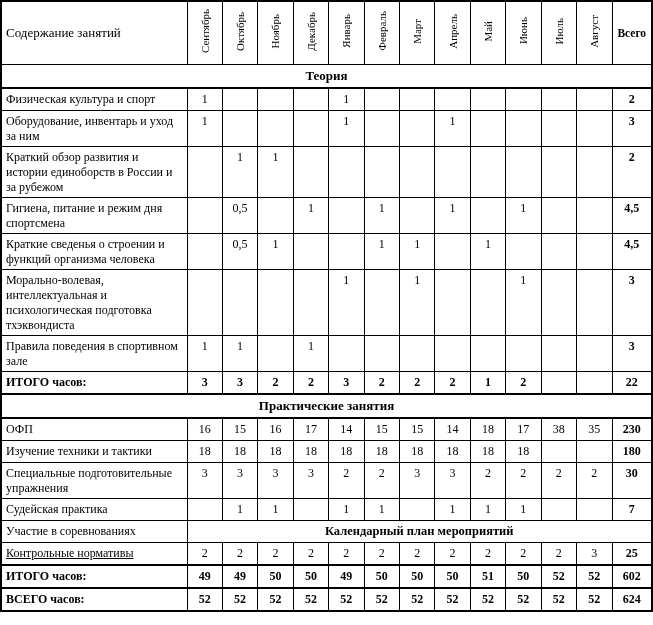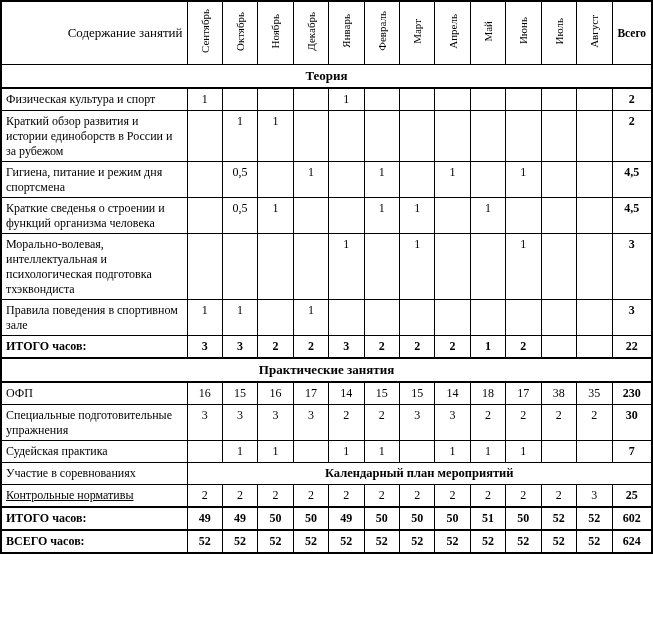--- a/index.html
+++ b/index.html
@@ -11,21 +11,21 @@
     border: 2px solid #000;
     font-family: "Liberation Serif", "DejaVu Serif", serif;
     color: #000;
   }
   table.plan-table th, table.plan-table td {
     border: 1px solid #000;
     overflow: hidden;
   }
   
   tr.header-row th { height: 58px; vertical-align: middle; background: #fff; }
-  th.content-th { font-weight: normal; font-size: 13px; text-align: right; padding: 2px 4px; }
+  th.content-th { font-weight: normal; font-size: 13px; text-align: left; padding: 2px 4px; }
   th.month-th { font-weight: normal; text-align: center; padding: 1px 0; }
   th.month-th .vert {
     display: inline-block;
     writing-mode: vertical-rl;
     transform: rotate(180deg);
     font-size: 11px;
     line-height: 1.1;
     white-space: nowrap;
   }
   th.total-th { font-weight: bold; font-size: 11.5px; text-align: center; padding: 1px 0; }
@@ -128,20 +128,36 @@
           <td class="value-cell"></td>
           <td class="value-cell"></td>
           <td class="value-cell"></td>
           <td class="value-cell"></td>
           <td class="value-cell"></td>
           <td class="value-cell"></td>
           <td class="value-cell"></td>
           <td class="total-cell">2</td>
         </tr>
         <tr class="row-data">
+          <td class="label-cell">Оборудование, инвентарь и уход за ним</td>
+          <td class="value-cell">1</td>
+          <td class="value-cell"></td>
+          <td class="value-cell"></td>
+          <td class="value-cell"></td>
+          <td class="value-cell">1</td>
+          <td class="value-cell"></td>
+          <td class="value-cell"></td>
+          <td class="value-cell">1</td>
+          <td class="value-cell"></td>
+          <td class="value-cell"></td>
+          <td class="value-cell"></td>
+          <td class="value-cell"></td>
+          <td class="total-cell">3</td>
+        </tr>
+        <tr class="row-data">
           <td class="label-cell">Краткий обзор развития и истории единоборств в России и за рубежом</td>
           <td class="value-cell"></td>
           <td class="value-cell">1</td>
           <td class="value-cell">1</td>
           <td class="value-cell"></td>
           <td class="value-cell"></td>
           <td class="value-cell"></td>
           <td class="value-cell"></td>
           <td class="value-cell"></td>
           <td class="value-cell"></td>
@@ -243,20 +259,36 @@
           <td class="value-cell">15</td>
           <td class="value-cell">15</td>
           <td class="value-cell">14</td>
           <td class="value-cell">18</td>
           <td class="value-cell">17</td>
           <td class="value-cell">38</td>
           <td class="value-cell">35</td>
           <td class="total-cell">230</td>
         </tr>
         <tr class="row-data">
+          <td class="label-cell">Изучение техники и тактики</td>
+          <td class="value-cell">18</td>
+          <td class="value-cell">18</td>
+          <td class="value-cell">18</td>
+          <td class="value-cell">18</td>
+          <td class="value-cell">18</td>
+          <td class="value-cell">18</td>
+          <td class="value-cell">18</td>
+          <td class="value-cell">18</td>
+          <td class="value-cell">18</td>
+          <td class="value-cell">18</td>
+          <td class="value-cell"></td>
+          <td class="value-cell"></td>
+          <td class="total-cell">180</td>
+        </tr>
+        <tr class="row-data">
           <td class="label-cell">Специальные подготовительные упражнения</td>
           <td class="value-cell">3</td>
           <td class="value-cell">3</td>
           <td class="value-cell">3</td>
           <td class="value-cell">3</td>
           <td class="value-cell">2</td>
           <td class="value-cell">2</td>
           <td class="value-cell">3</td>
           <td class="value-cell">3</td>
           <td class="value-cell">2</td>

